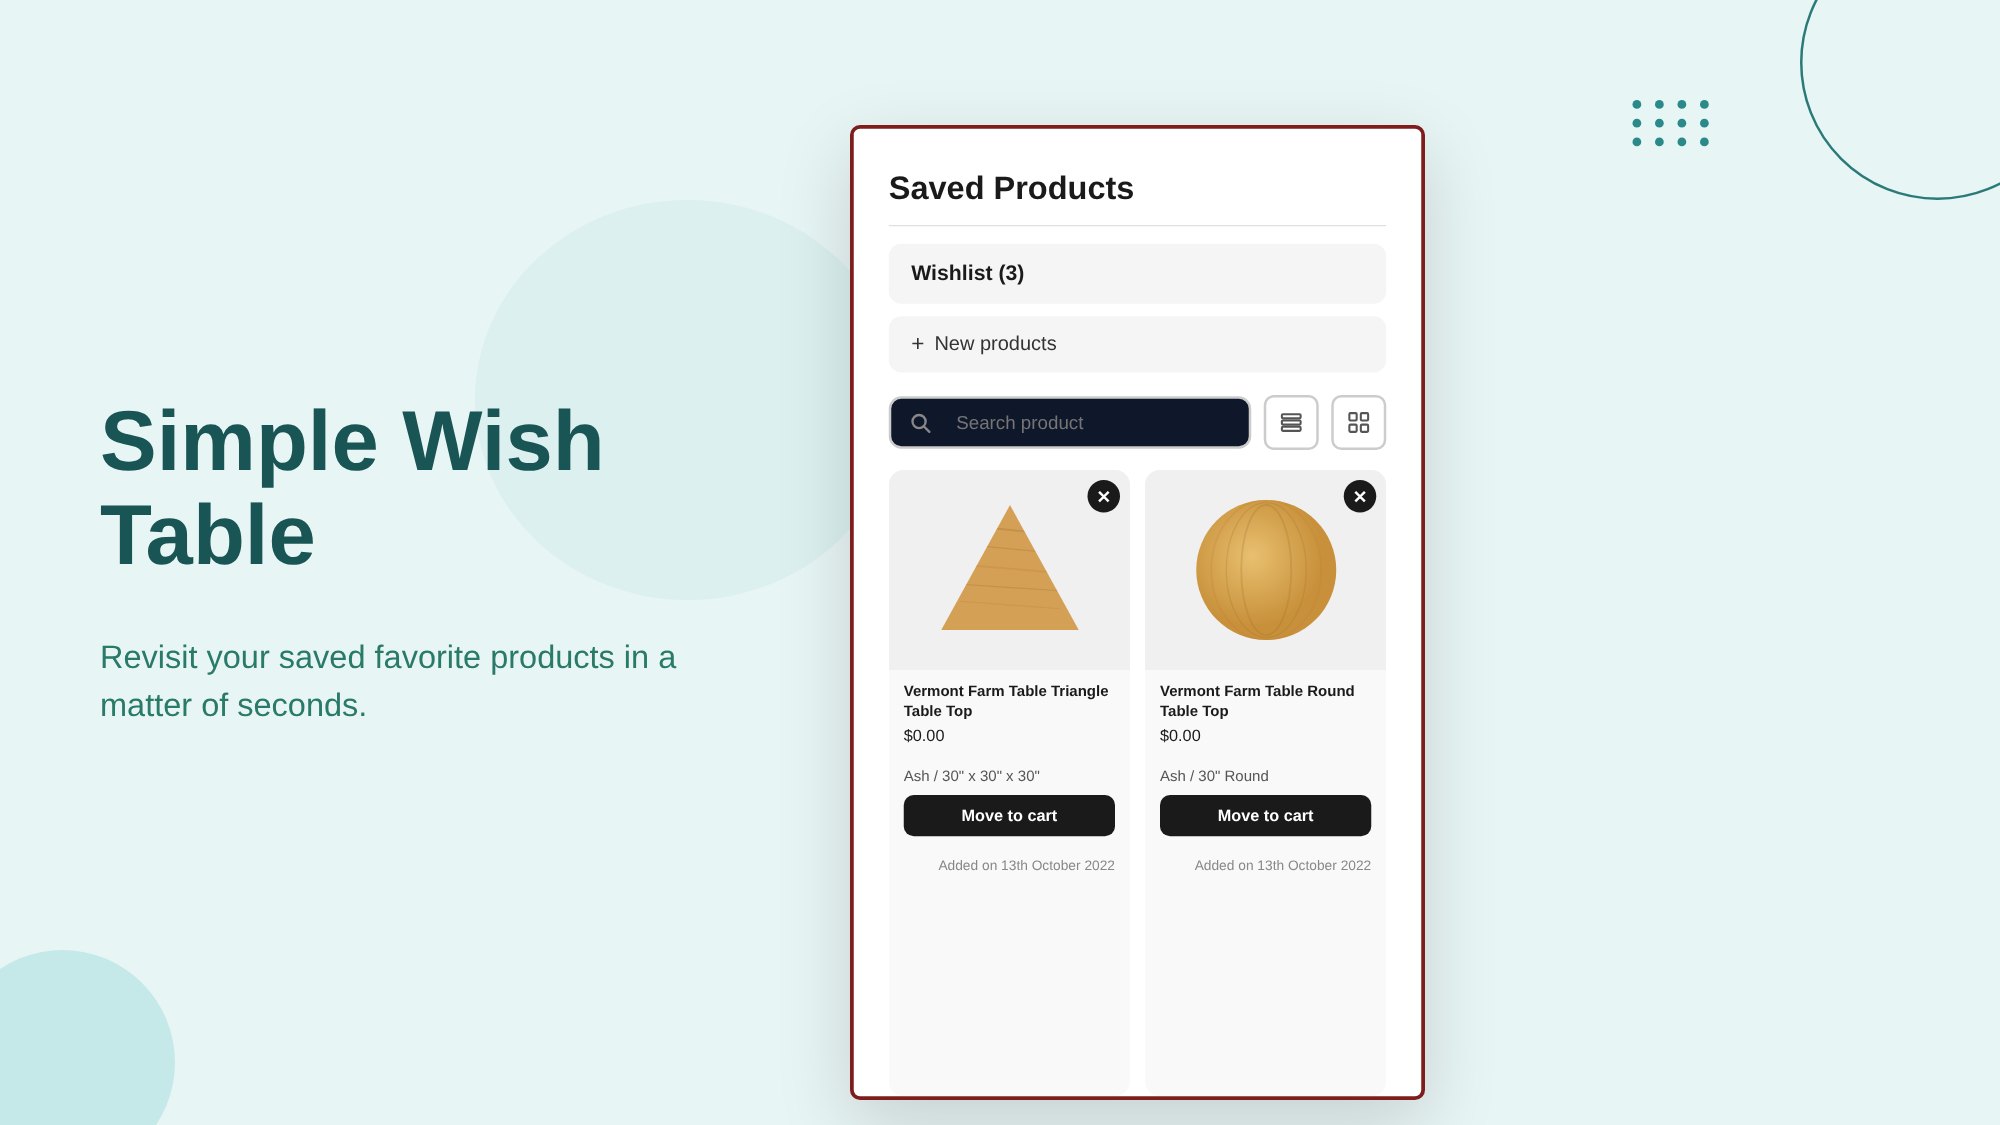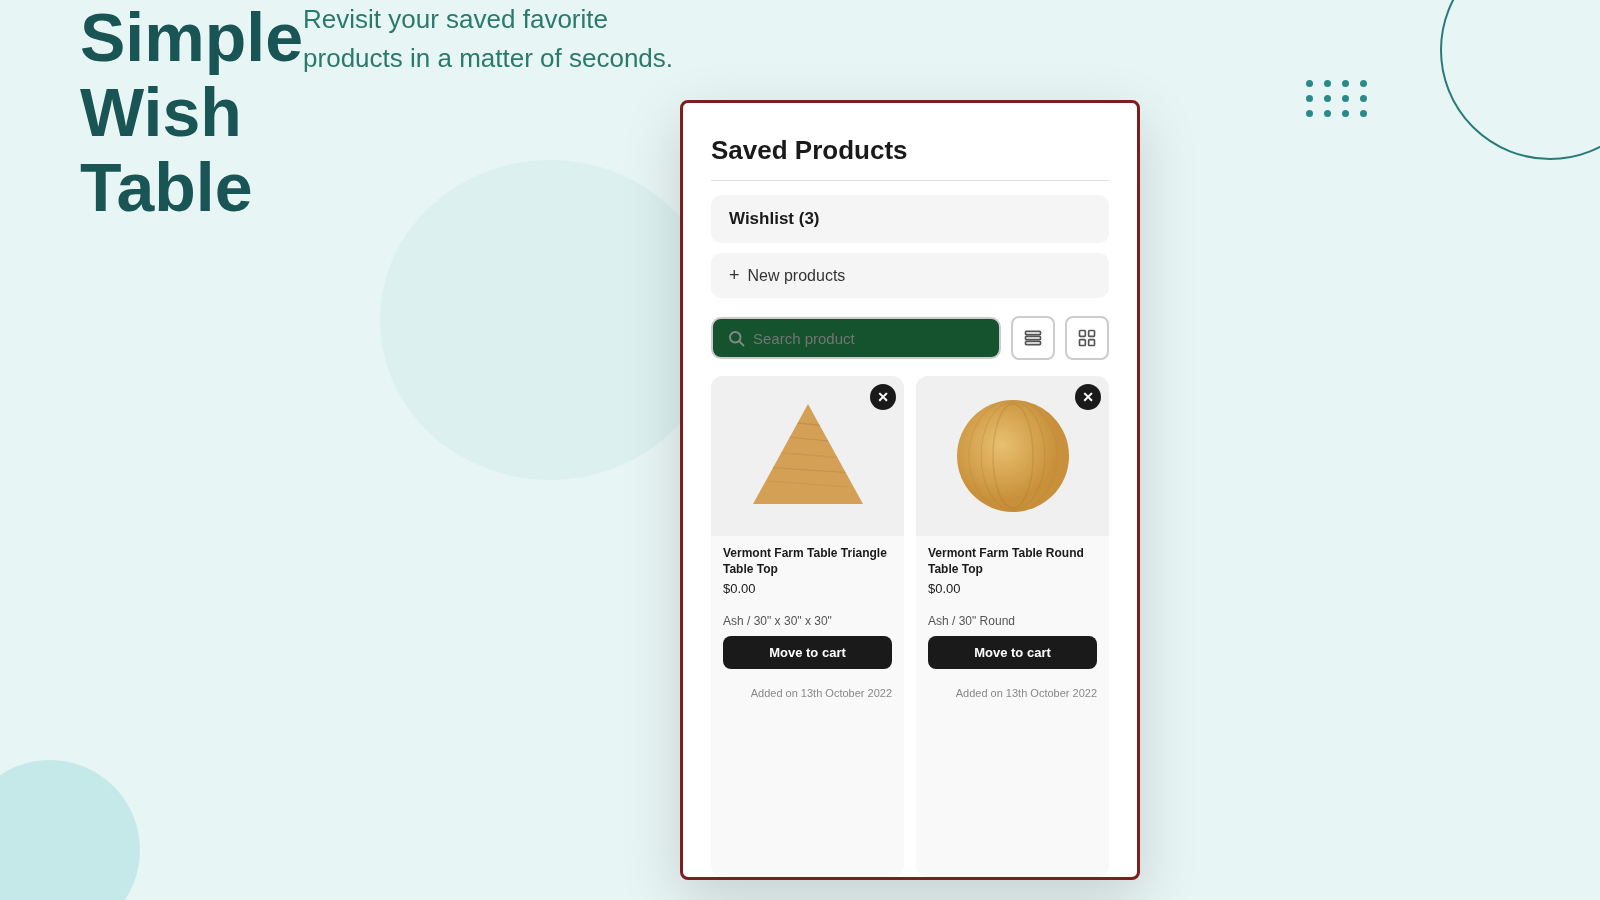--- a/index.html
+++ b/index.html
@@ -64,21 +64,21 @@
     }
 
     
     .left-content {
       position: absolute;
       top: 0;
       left: 0;
       width: 680px;
       height: 900px;
       display: flex;
-      flex-direction: row;
+      flex-direction: column;
       justify-content: center;
       padding-left: 80px;
     }
 
     .hero-title {
       font-size: 68px;
       font-weight: 800;
       color: #1a5555;
       line-height: 1.1;
       margin-bottom: 40px;
@@ -177,22 +177,22 @@
       margin-bottom: 16px;
     }
 
     .search-input-wrapper {
       flex: 1;
       display: flex;
       align-items: center;
       border: 2px solid #ccc;
       border-radius: 10px;
       padding: 10px 14px;
-      background: #14532d;
-      gap: 8px;
+      background: #0f172a;
+      gap: 20px;
     }
 
     .search-icon-svg {
       color: #888;
       flex-shrink: 0;
     }
 
     .search-input {
       border: none;
       outline: none;

